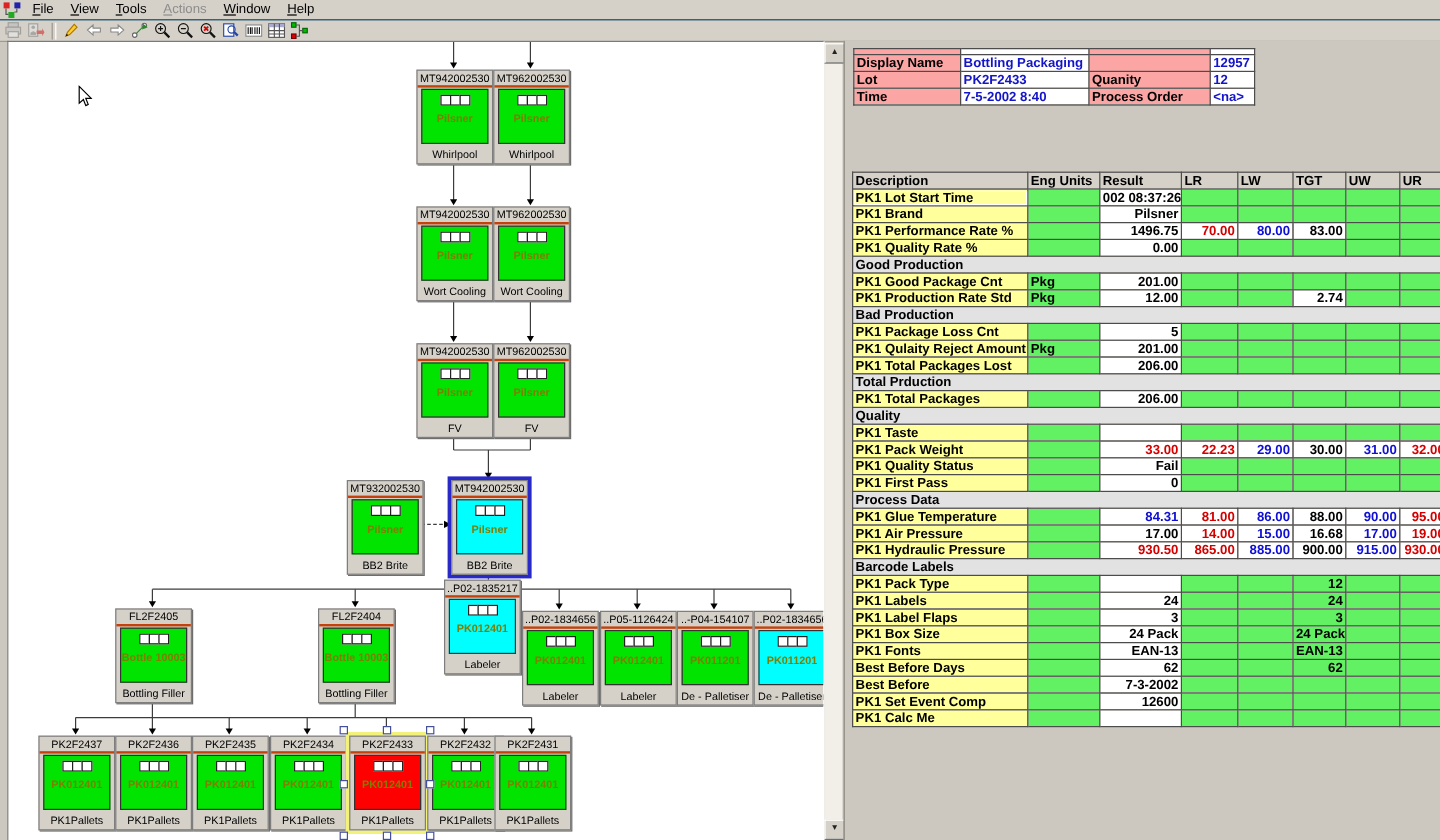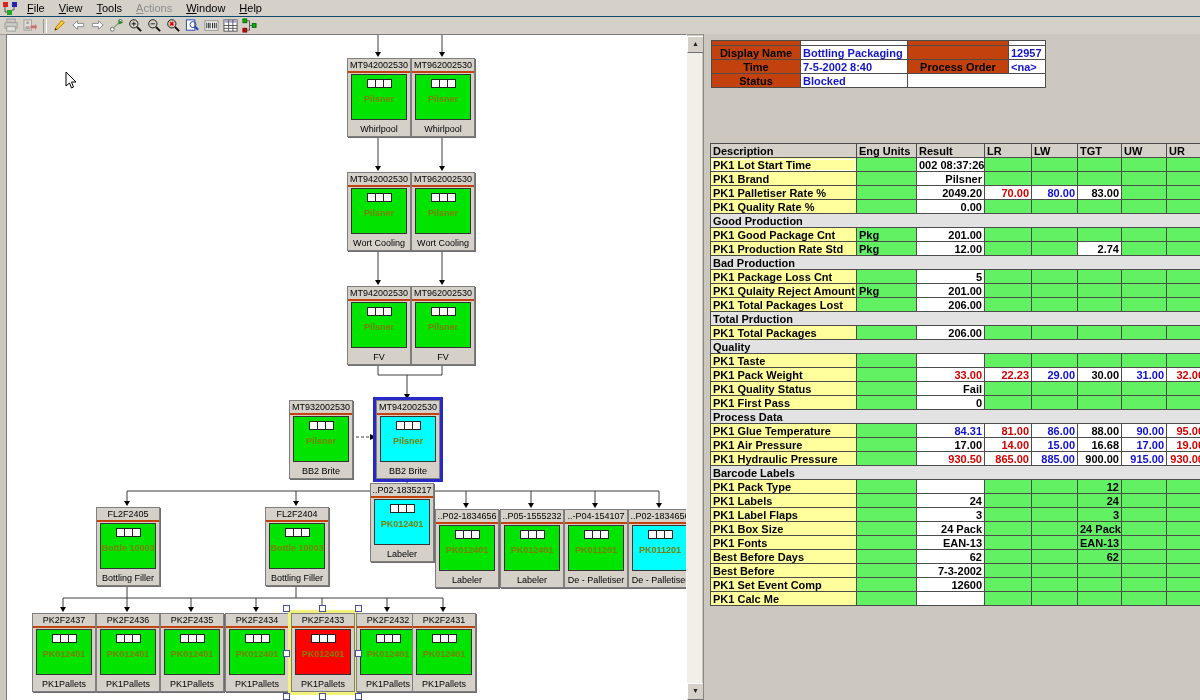--- a/index.html
+++ b/index.html
@@ -41,21 +41,21 @@
   .sbtn{position:absolute;left:0;width:15px;height:15px;background:#d5d1c9;
         border:1px solid;border-color:#fff #6e6e6e #6e6e6e #fff;font-size:7px;line-height:13px;
         text-align:center;color:#222;}
   
   .rpane{position:absolute;left:703px;top:34px;width:497px;height:666px;background:#ccc8c0;
          border-left:1px solid #8a8780;font-weight:bold;}
   table{border-collapse:collapse;table-layout:fixed;}
   td,th{border:1px solid #4c4c4c;font-size:11px;font-weight:bold;overflow:hidden;
         white-space:nowrap;padding:0 2px;height:13px;}
   .itbl{position:absolute;left:7px;top:6px;}
-  .itbl td.lab{background:#c2410c;color:#000;text-align:center;}
+  .itbl td.lab{background:#fca5a5;color:#000;text-align:left;}
   .itbl td.val{background:#fff;color:#1414c8;text-align:left;}
   .itbl td.mini{height:4px;}
   .rtbl{position:absolute;left:6px;top:109px;width:491px;}
   .rtbl th{background:#d5d1c9;text-align:left;font-weight:bold;color:#000;}
   .rtbl td.desc{background:#ffff9c;text-align:left;color:#000;}
   .rtbl td.desc.focus{outline:1px solid #fff;outline-offset:-2px;}
   .rtbl td.g{background:#62f162;}
   .rtbl td.w{background:#fff;}
   .rtbl td.num{text-align:right;}
   .rtbl td.lft{text-align:left;}
@@ -371,21 +371,21 @@
         <div class="body" style="background:#00e400">
           <span class="ind">
             <i></i>
             <i></i>
             <i></i>
           </span>
           <div class="prod">PK012401</div>
         </div>
         <div class="unit">Labeler</div>
       </div><div class="node" style="left: 493px; top: 474px;">
-        <div class="ttl">..P05-1555232</div>
+        <div class="ttl">..P05-1126424</div>
         <div class="body" style="background:#00e400">
           <span class="ind">
             <i></i>
             <i></i>
             <i></i>
           </span>
           <div class="prod">PK012401</div>
         </div>
         <div class="unit">Labeler</div>
       </div><div class="node" style="left: 557px; top: 474px;">
@@ -515,29 +515,30 @@
           <td class="mini lab" style="width:96px"></td>
           <td class="mini val" style="width:32px"></td>
         </tr>
         <tr>
           <td class="lab">Display Name</td>
           <td class="val">Bottling Packaging</td>
           <td class="lab"></td>
           <td class="val">12957</td>
         </tr>
         <tr>
+          <td class="lab">Lot</td>
+          <td class="val">PK2F2433</td>
+          <td class="lab">Quanity</td>
+          <td class="val">12</td>
+        </tr>
+        <tr>
           <td class="lab">Time</td>
           <td class="val">7-5-2002 8:40</td>
           <td class="lab">Process Order</td>
           <td class="val">&lt;na&gt;</td>
-        </tr>
-        <tr>
-          <td class="lab">Status</td>
-          <td class="val">Blocked</td>
-          <td class="val" colspan="2"></td>
         </tr>
       </tbody>
     </table>
   <table class="rtbl" id="restbl">
       <colgroup>
         <col style="width:146px">
         <col style="width:60px">
         <col style="width:68px">
         <col style="width:47px">
         <col style="width:46px">
@@ -570,23 +571,23 @@
           <td class="desc">PK1 Brand</td>
           <td class="g"></td>
           <td class="w num" style="color:#000000">Pilsner</td>
           <td class="g"></td>
           <td class="g"></td>
           <td class="g"></td>
           <td class="g"></td>
           <td class="g"></td>
         </tr>
         <tr>
-          <td class="desc">PK1 Palletiser Rate %</td>
-          <td class="g"></td>
-          <td class="w num" style="color:#000000">2049.20</td>
+          <td class="desc">PK1 Performance Rate %</td>
+          <td class="g"></td>
+          <td class="w num" style="color:#000000">1496.75</td>
           <td class="w num" style="color:#d40000">70.00</td>
           <td class="w num" style="color:#0f0fd4">80.00</td>
           <td class="w num" style="color:#000000">83.00</td>
           <td class="g"></td>
           <td class="g"></td>
         </tr>
         <tr>
           <td class="desc">PK1 Quality Rate %</td>
           <td class="g"></td>
           <td class="w num" style="color:#000000">0.00</td>

